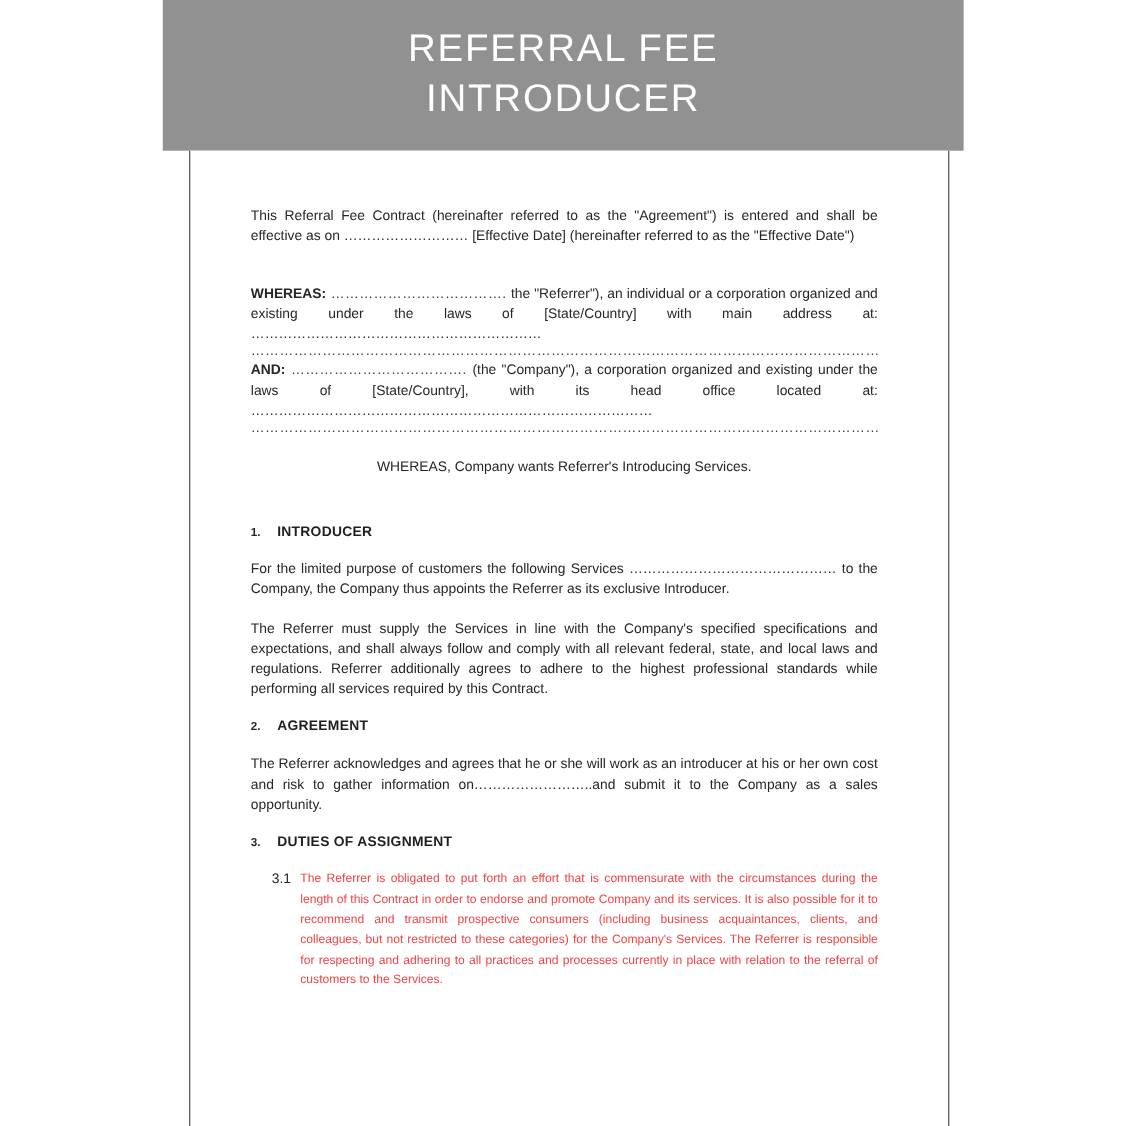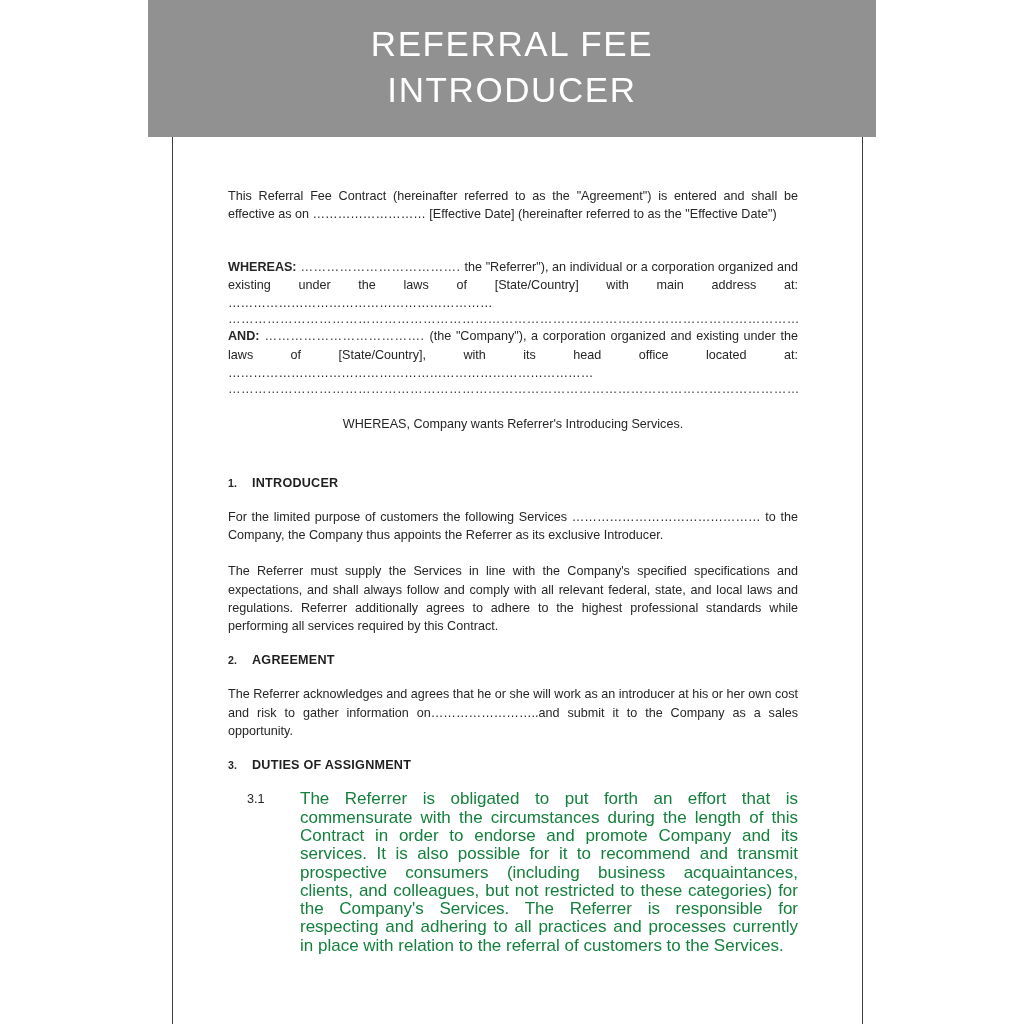--- a/index.html
+++ b/index.html
@@ -114,36 +114,35 @@
     font-size: 12.6px;
     font-weight: bold;
     letter-spacing: 0.25px;
     color: #1f1f1f;
   }
 
   
   .subclause {
     display: flex;
     padding-left: 19px;
-    gap: 27px;
   }
   .subclause-num {
     width: 26px;
     flex: none;
     font-size: 12.6px;
     line-height: 18.3px;
     color: #262626;
   }
   .subclause-body {
     flex: 1;
-    font-size: 17px;
+    font-size: 11px;
     line-height: 18.3px;
     text-align: justify;
     text-justify: inter-word;
-    color: #15803d;
+    color: #ef4444;
   }
 </style>
 </head>
 <body>
 
 <div class="header-banner">
   <h1 class="doc-title">REFERRAL FEE
 INTRODUCER</h1>
 </div>
 

